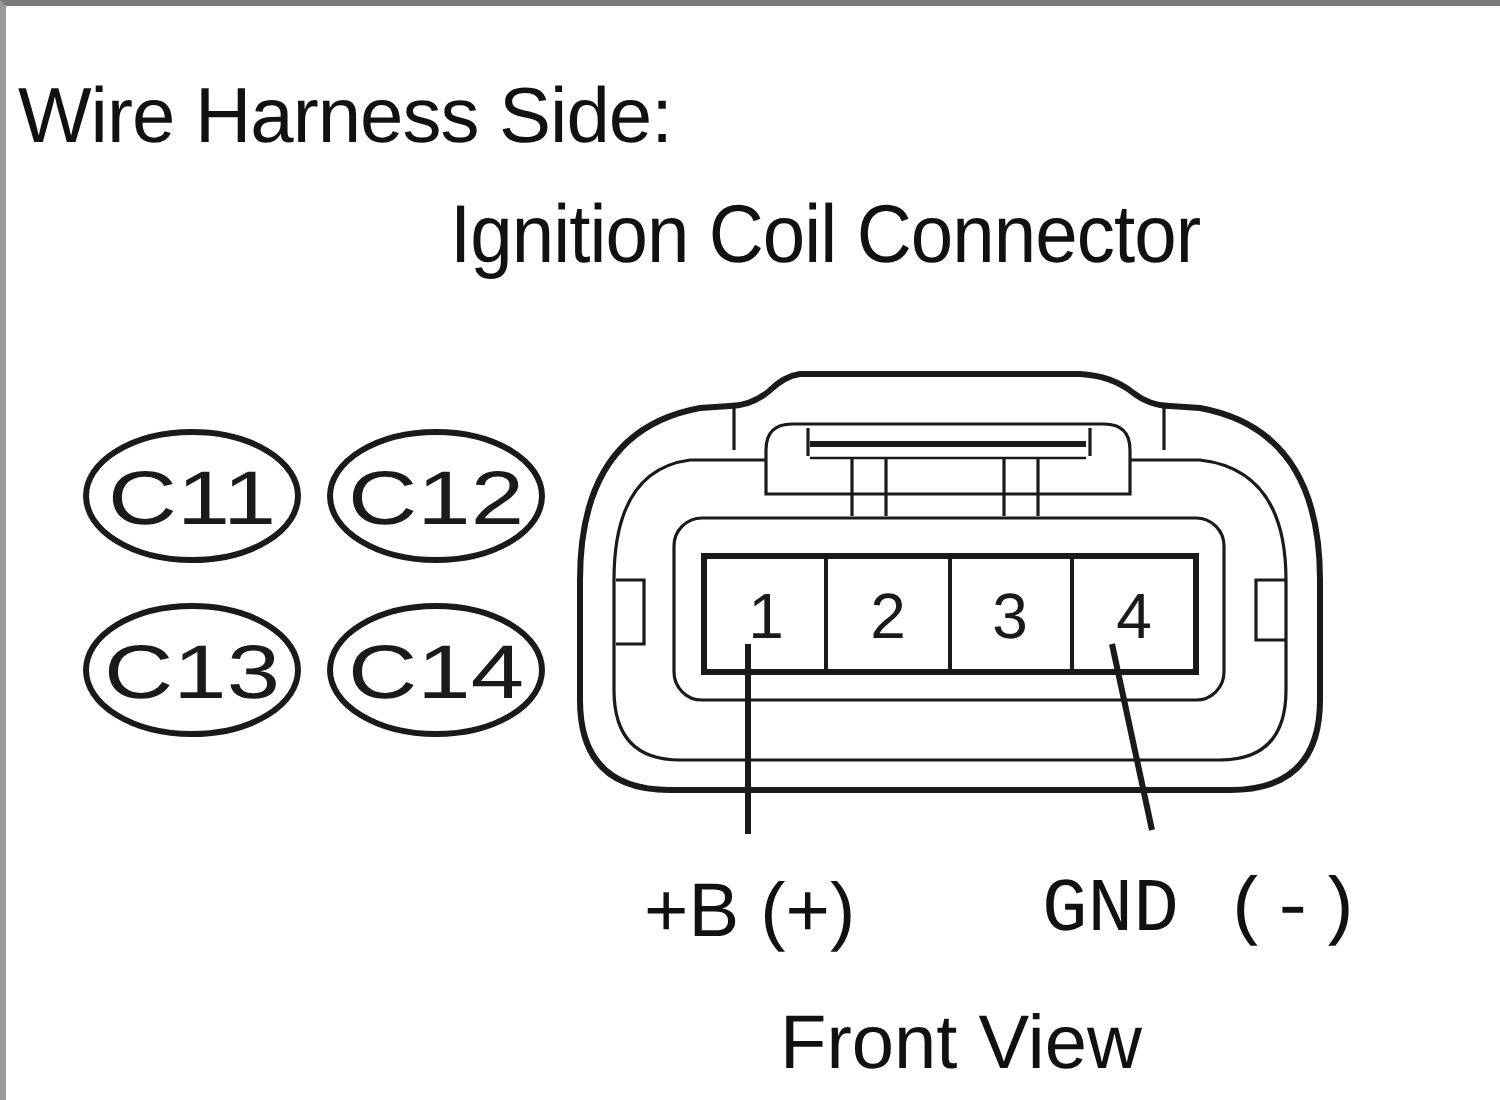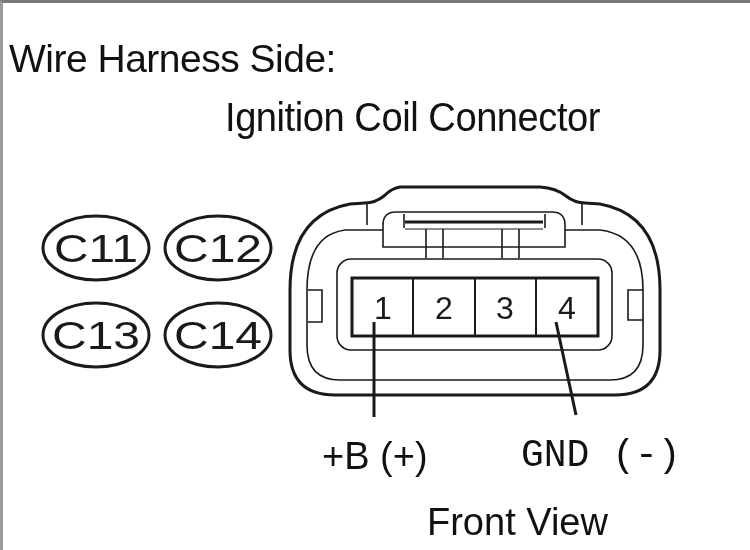--- a/index.html
+++ b/index.html
@@ -4,21 +4,21 @@
   <style>
     html, body { margin: 0; padding: 0; background: #ffffff; }
     body { width: 750px; height: 550px; overflow: hidden; position: relative; font-family: "Liberation Sans", sans-serif; }
     .frame { position: absolute; left: 0; top: 0; width: 750px; height: 550px; box-sizing: border-box; border-top: 3px solid #7a7a7a; border-left: 3px solid #9a9a9a; }
     .txt { position: absolute; color: #111; white-space: nowrap; line-height: 1; }
     .title { left: 9px; top: 15px; font-size: 39px; font-weight: normal; letter-spacing: -0.5px; margin-top: 24px; }
     .subtitle { left: 225px; top: 97px; font-size: 41px; letter-spacing: -0.5px; transform: scaleX(0.93); transform-origin: left top; }
     .lbl { font-size: 38px; }
     .lbl-b { left: 322px; top: 437px; }
     .lbl-gnd { left: 521px; top: 437px; font-family: Liberation Mono, monospace; }
-    .lbl-front { left: 390px; top: 503px; margin-left: 37px; }
+    .lbl-front { left: 390px; top: 503px; }
     svg.diagram { position: absolute; left: 0; top: 0; }
     .code-text { font-family: "Liberation Sans", sans-serif; font-size: 38px; fill: #1a1a1a; }
     .pin-text { font-family: "Liberation Sans", sans-serif; font-size: 32px; fill: #1a1a1a; }
   </style>
 </head>
 <body>
 
 <div class="frame"></div>
 
 <div class="txt title">Wire Harness Side:</div>

